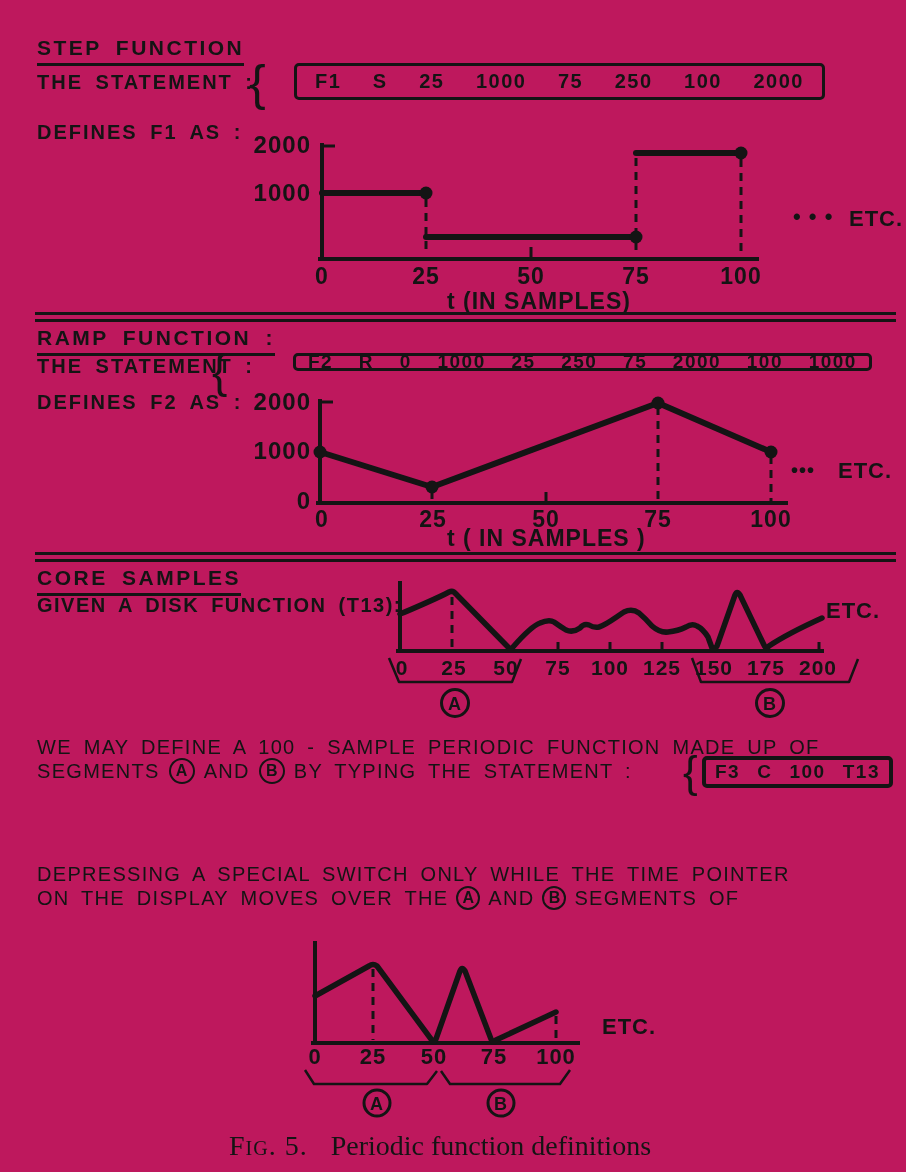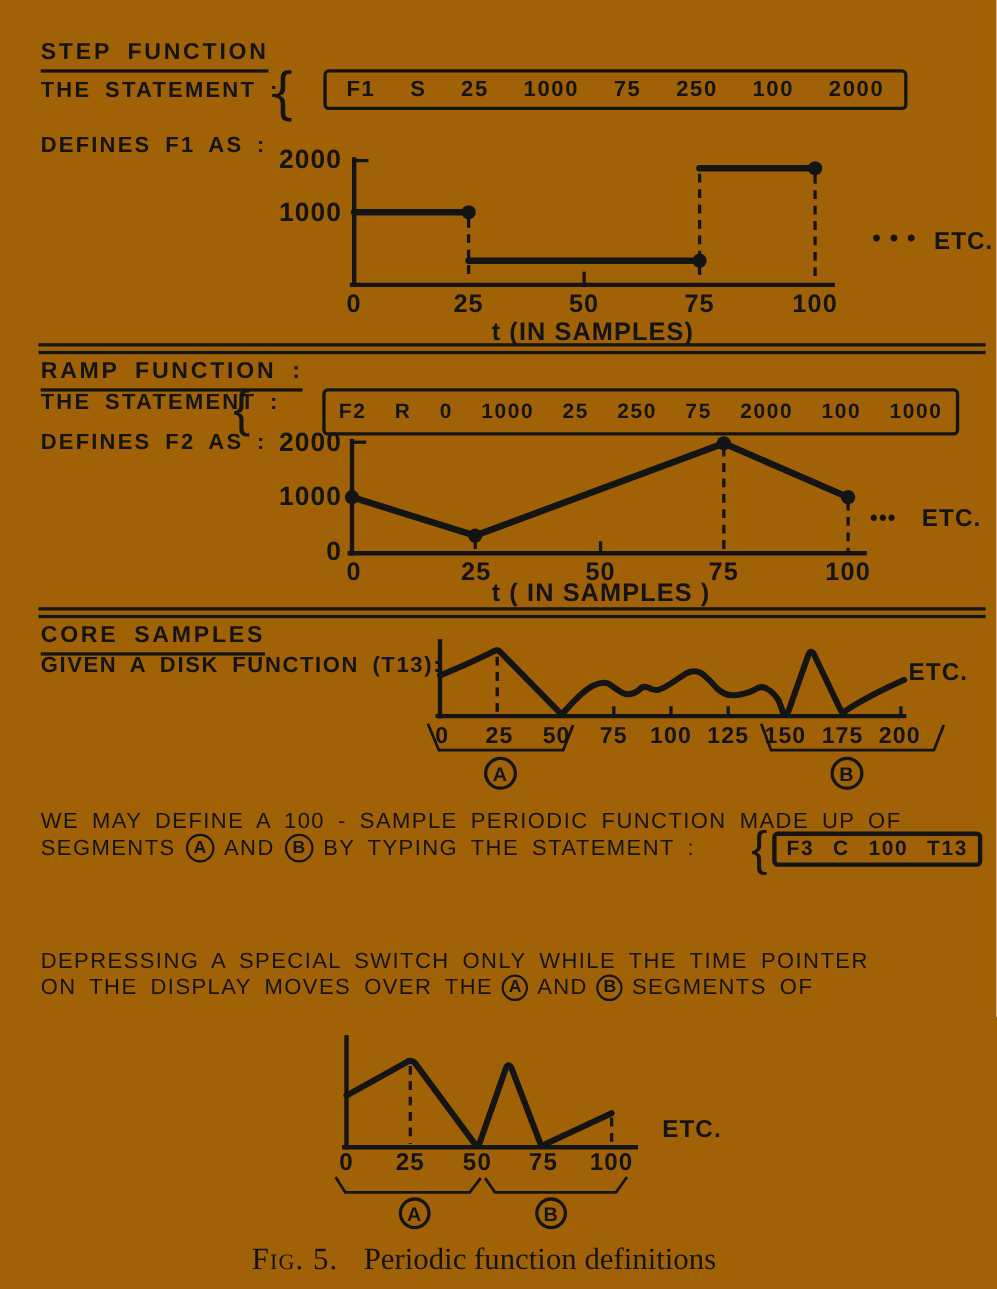--- a/index.html
+++ b/index.html
@@ -1,16 +1,16 @@
 <!DOCTYPE html>
 <html><head>
 <meta charset="utf-8">
 <style>
   html,body{margin:0;padding:0;background:#ffffff;}
-  .page{position:relative;width:906px;height:1172px;background:#a16207;
+  .page{position:relative;width:906px;height:1172px;background:#be185d;
         font-family:"Liberation Sans",sans-serif;color:#141414;overflow:hidden;}
   .abs{position:absolute;}
   .title{font-size:21px;font-weight:bold;letter-spacing:2.5px;word-spacing:6px;
          border-bottom:3px solid #141414;padding-bottom:3px;white-space:nowrap;}
   .lbl{font-size:20px;font-weight:bold;letter-spacing:2px;word-spacing:5px;white-space:nowrap;}
   .brace{font-weight:400;line-height:1;white-space:nowrap;}
   .stmt-box{box-sizing:border-box;border:3.5px solid #141414;border-radius:5px;
             display:flex;align-items:center;justify-content:space-between;font-weight:bold;}
   .tok{letter-spacing:1.5px;white-space:nowrap;}
   .para{font-size:20px;font-weight:normal;letter-spacing:1.3px;word-spacing:5px;white-space:nowrap;}
@@ -79,21 +79,21 @@
     <text x="793" y="224" font-size="22">• • •</text>
     <text x="849" y="226" font-size="22">ETC.</text>
   </svg>
 
   <div class="abs rule" style="left:35px;top:312px;width:861px;"></div>
 
   <div class="abs title" style="left:37px;top:326px;">RAMP FUNCTION :</div>
 
   <div class="abs lbl" style="left:37px;top:355px;">THE STATEMENT :</div>
   <div class="abs brace" style="left:212px;top:348px;font-size:46px;">{</div>
-  <div class="abs stmt-box" style="left:293px;top:353px;width:579px;height:43px;padding:0 12px;font-size:19px;">
+  <div class="abs stmt-box" style="left:293px;top:353px;width:579px;height:18px;padding:0 12px;font-size:19px;">
     <span class="tok">F2</span>
     <span class="tok">R</span>
     <span class="tok">0</span>
     <span class="tok">1000</span>
     <span class="tok">25</span>
     <span class="tok">250</span>
     <span class="tok">75</span>
     <span class="tok">2000</span>
     <span class="tok">100</span>
     <span class="tok">1000</span>

